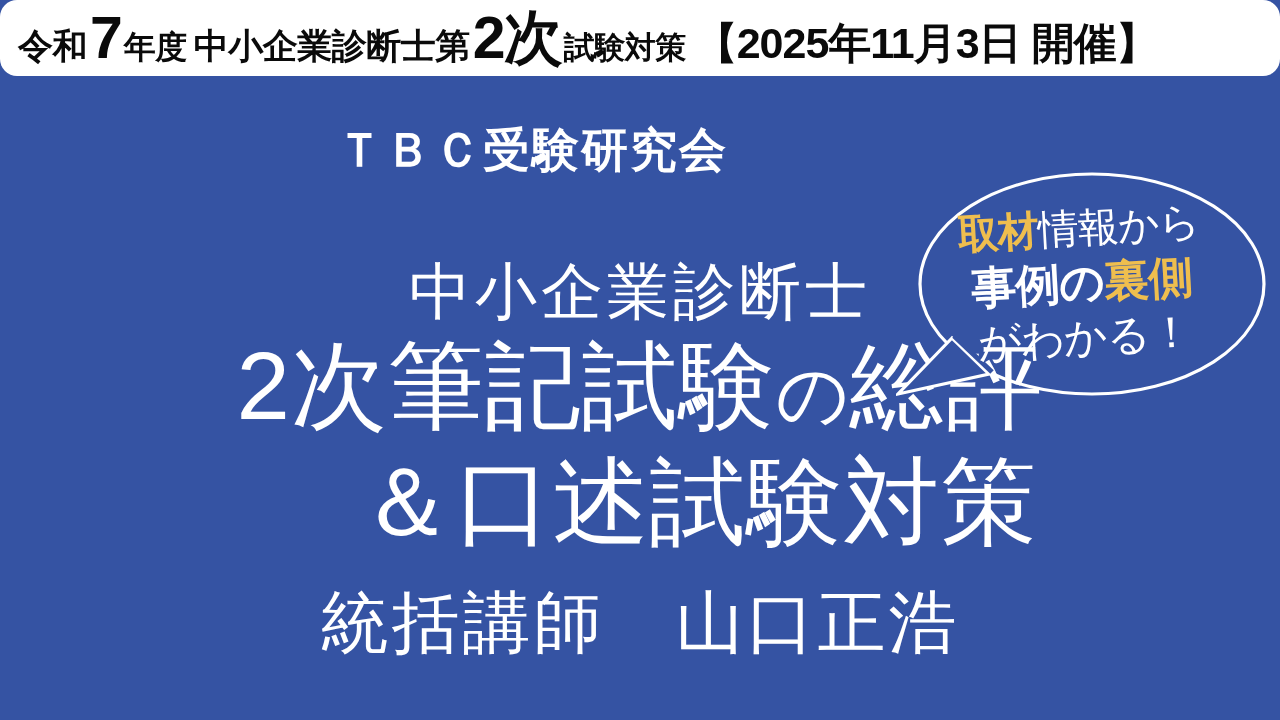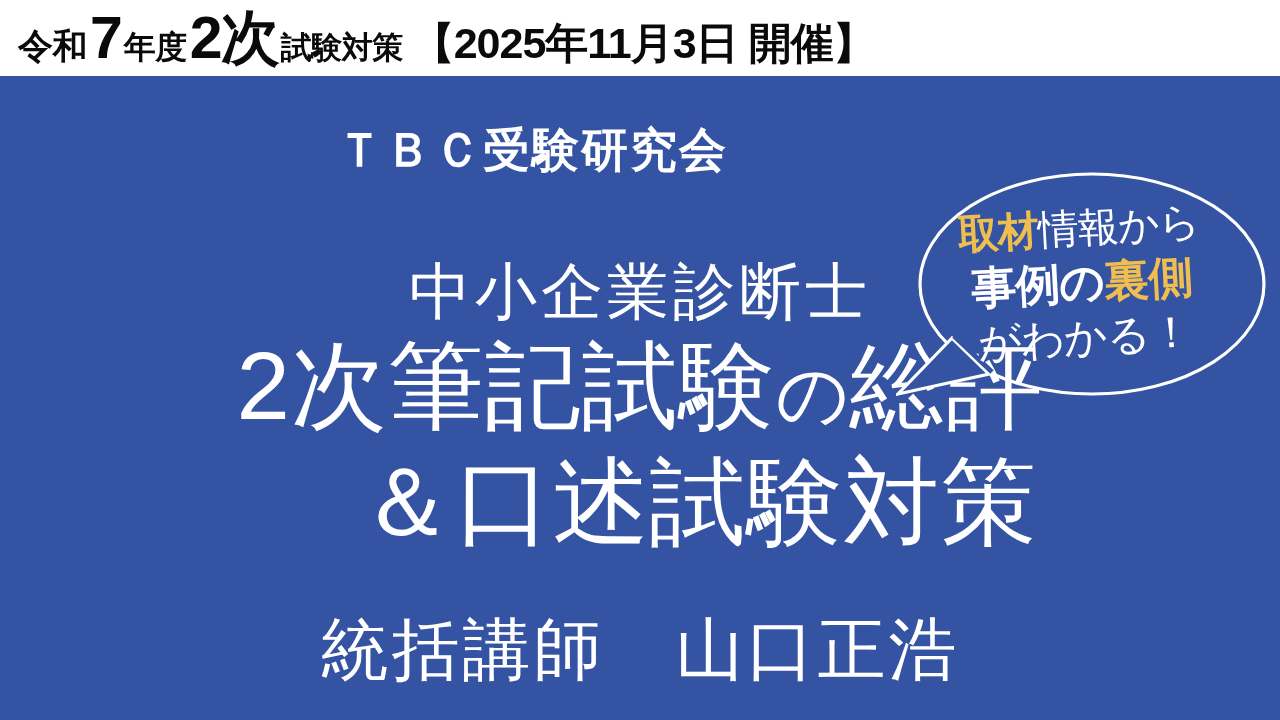--- a/index.html
+++ b/index.html
@@ -24,20 +24,21 @@
     position: absolute;
     left: 0;
     top: 0;
     width: 1280px;
     height: 76px;
     background: #ffffff;
     display: flex;
     align-items: center;
     overflow: hidden;
     white-space: nowrap;
+    border-radius: 17px;
   }
 
   .banner-inner {
     display: flex;
     align-items: baseline;
     padding-left: 18px;
     color: #0a0a0a;
     font-weight: 700;
     letter-spacing: -0.5px;
   }
@@ -117,21 +118,20 @@
   .speaker-line {
     position: absolute;
     left: 0;
     top: 512px;
     width: 1280px;
     text-align: center;
     font-size: 68px;
     font-weight: 400;
     letter-spacing: 3px;
     line-height: 1;
-    margin-top: 27px;
   }
 
   
   .bubble-wrap {
     position: absolute;
     left: 896px;
     top: 92px;
     width: 372px;
     height: 240px;
   }
@@ -181,20 +181,21 @@
 </head>
 <body>
 
 <div id="slide" style="background: rgb(53, 83, 163);">
 
   <div class="banner">
     <div class="banner-inner">
       <span class="bn-sm">令和</span>
       <span class="bn-xl">7</span>
       <span class="bn-md">年度</span>
+      <span class="bn-lead">中小企業診断士第</span>
       <span class="bn-xl">2次</span>
       <span class="bn-tail">試験対策</span>
       <span class="bn-date">【2025年11月3日 開催】</span>
     </div>
   </div>
 
   <div class="body-area">
 
     <div class="org-line">ＴＢＣ受験研究会</div>
 

